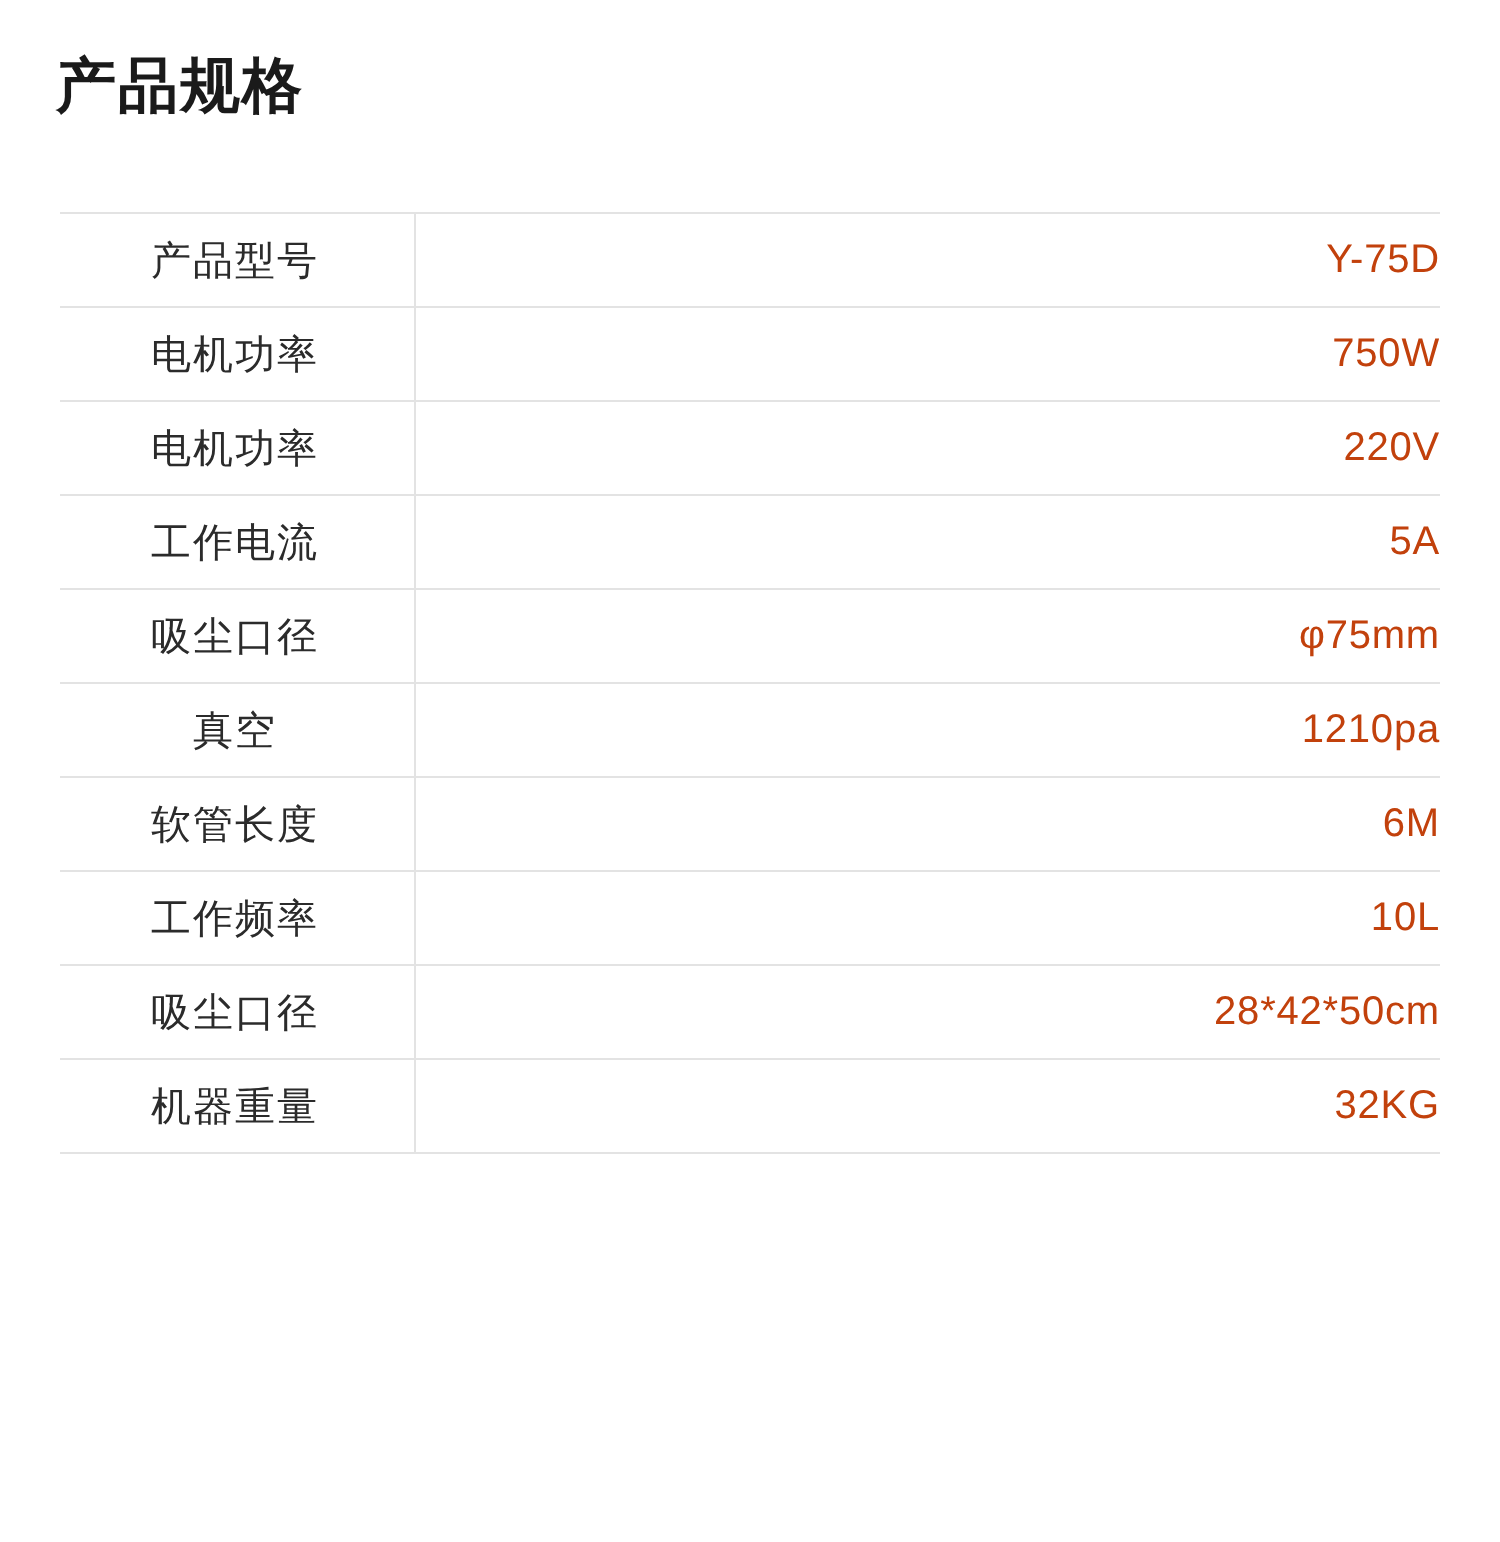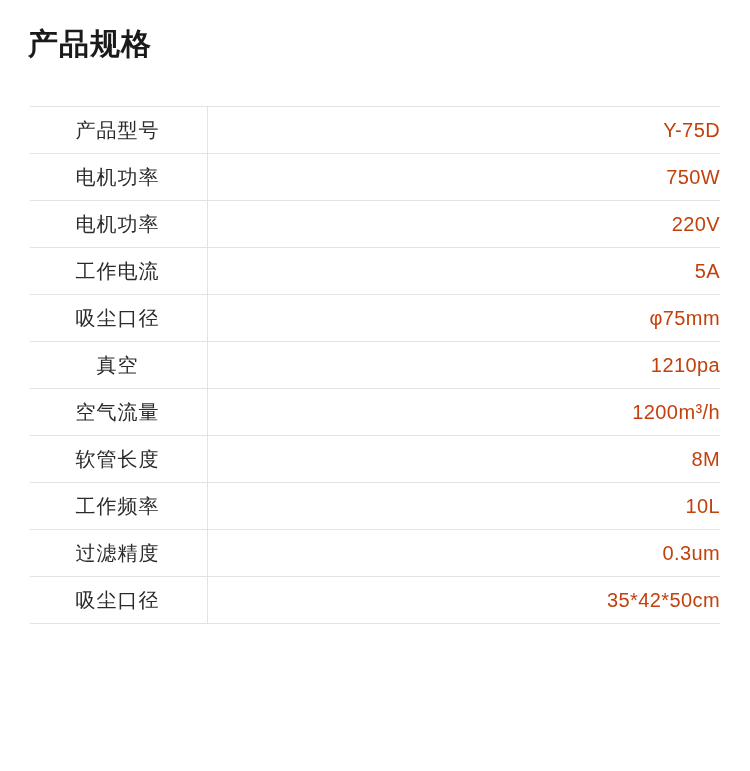--- a/index.html
+++ b/index.html
@@ -89,35 +89,31 @@
       </tr>
       <tr>
         <td class="label">吸尘口径</td>
         <td class="value">φ75mm</td>
       </tr>
       <tr>
         <td class="label">真空</td>
         <td class="value">1210pa</td>
       </tr>
       <tr>
-        <td class="label">空气流量</td>
-        <td class="value">1200m³/h</td>
-      </tr>
-      <tr>
         <td class="label">软管长度</td>
-        <td class="value">8M</td>
+        <td class="value">6M</td>
       </tr>
       <tr>
         <td class="label">工作频率</td>
         <td class="value">10L</td>
       </tr>
       <tr>
-        <td class="label">过滤精度</td>
-        <td class="value">0.3um</td>
+        <td class="label">吸尘口径</td>
+        <td class="value">28*42*50cm</td>
       </tr>
       <tr>
-        <td class="label">吸尘口径</td>
-        <td class="value">35*42*50cm</td>
+        <td class="label">机器重量</td>
+        <td class="value">32KG</td>
       </tr>
     </tbody>
   </table>
 
 </div>
 
 </body></html>

